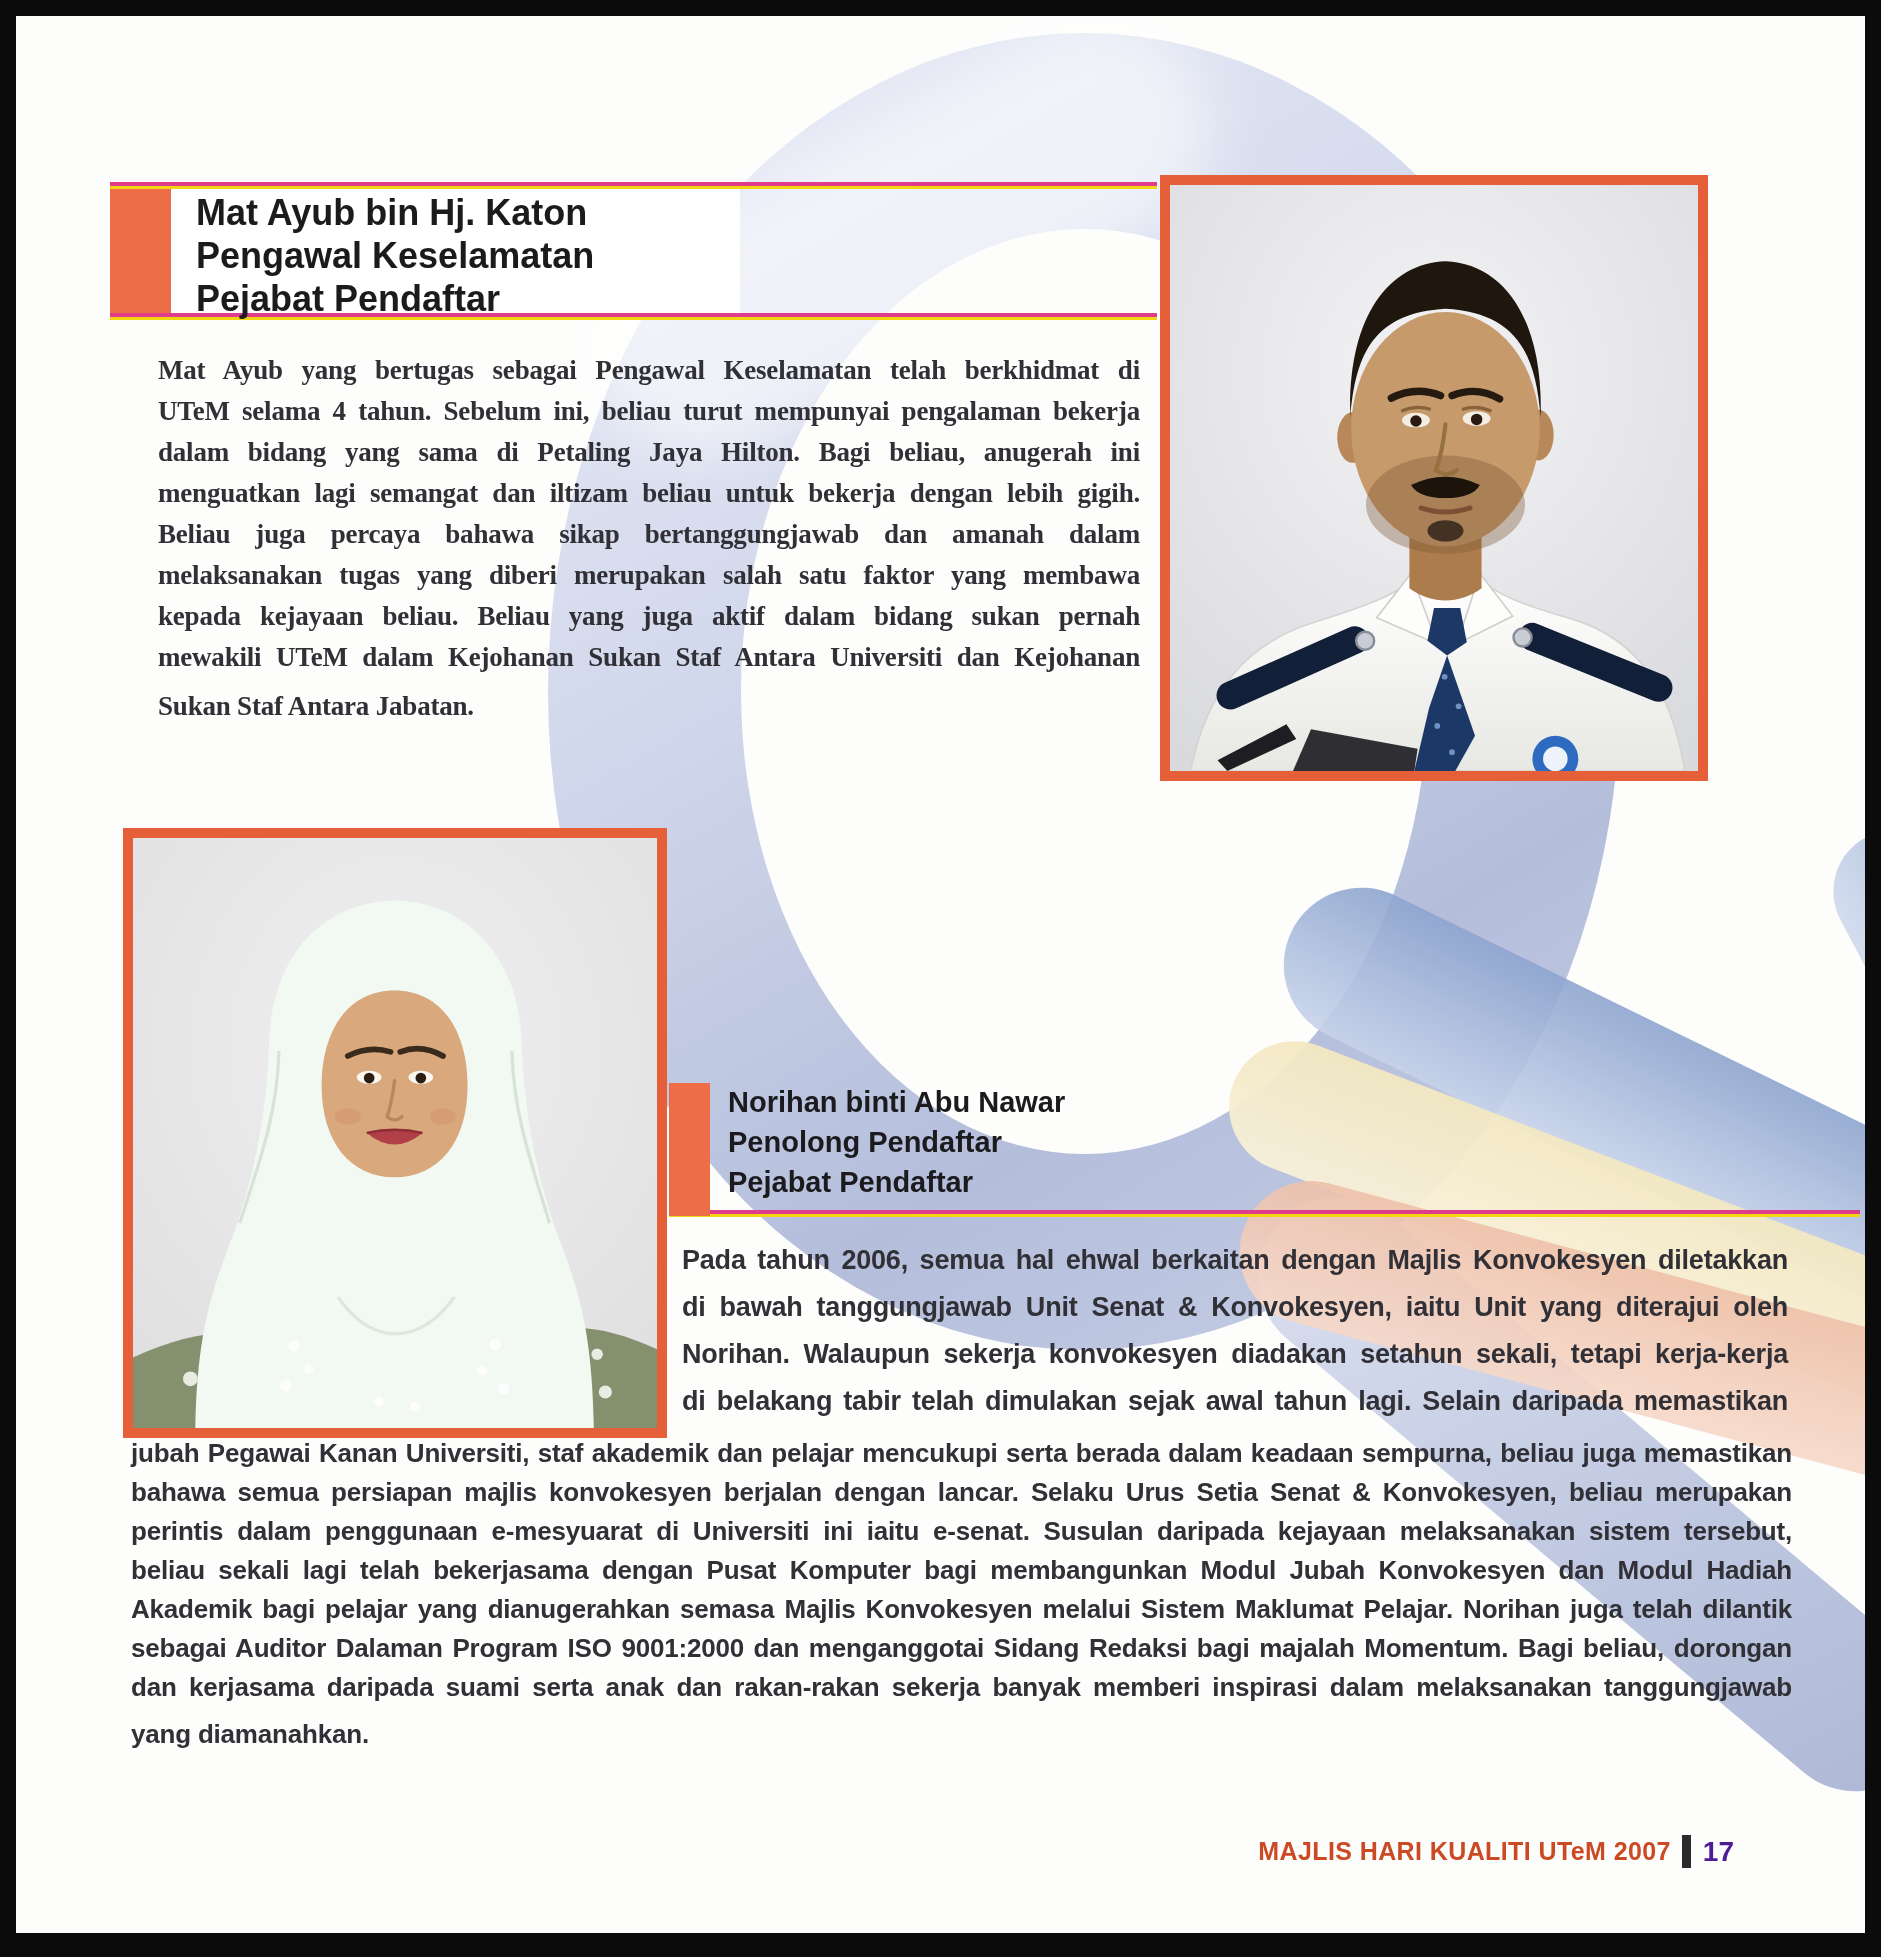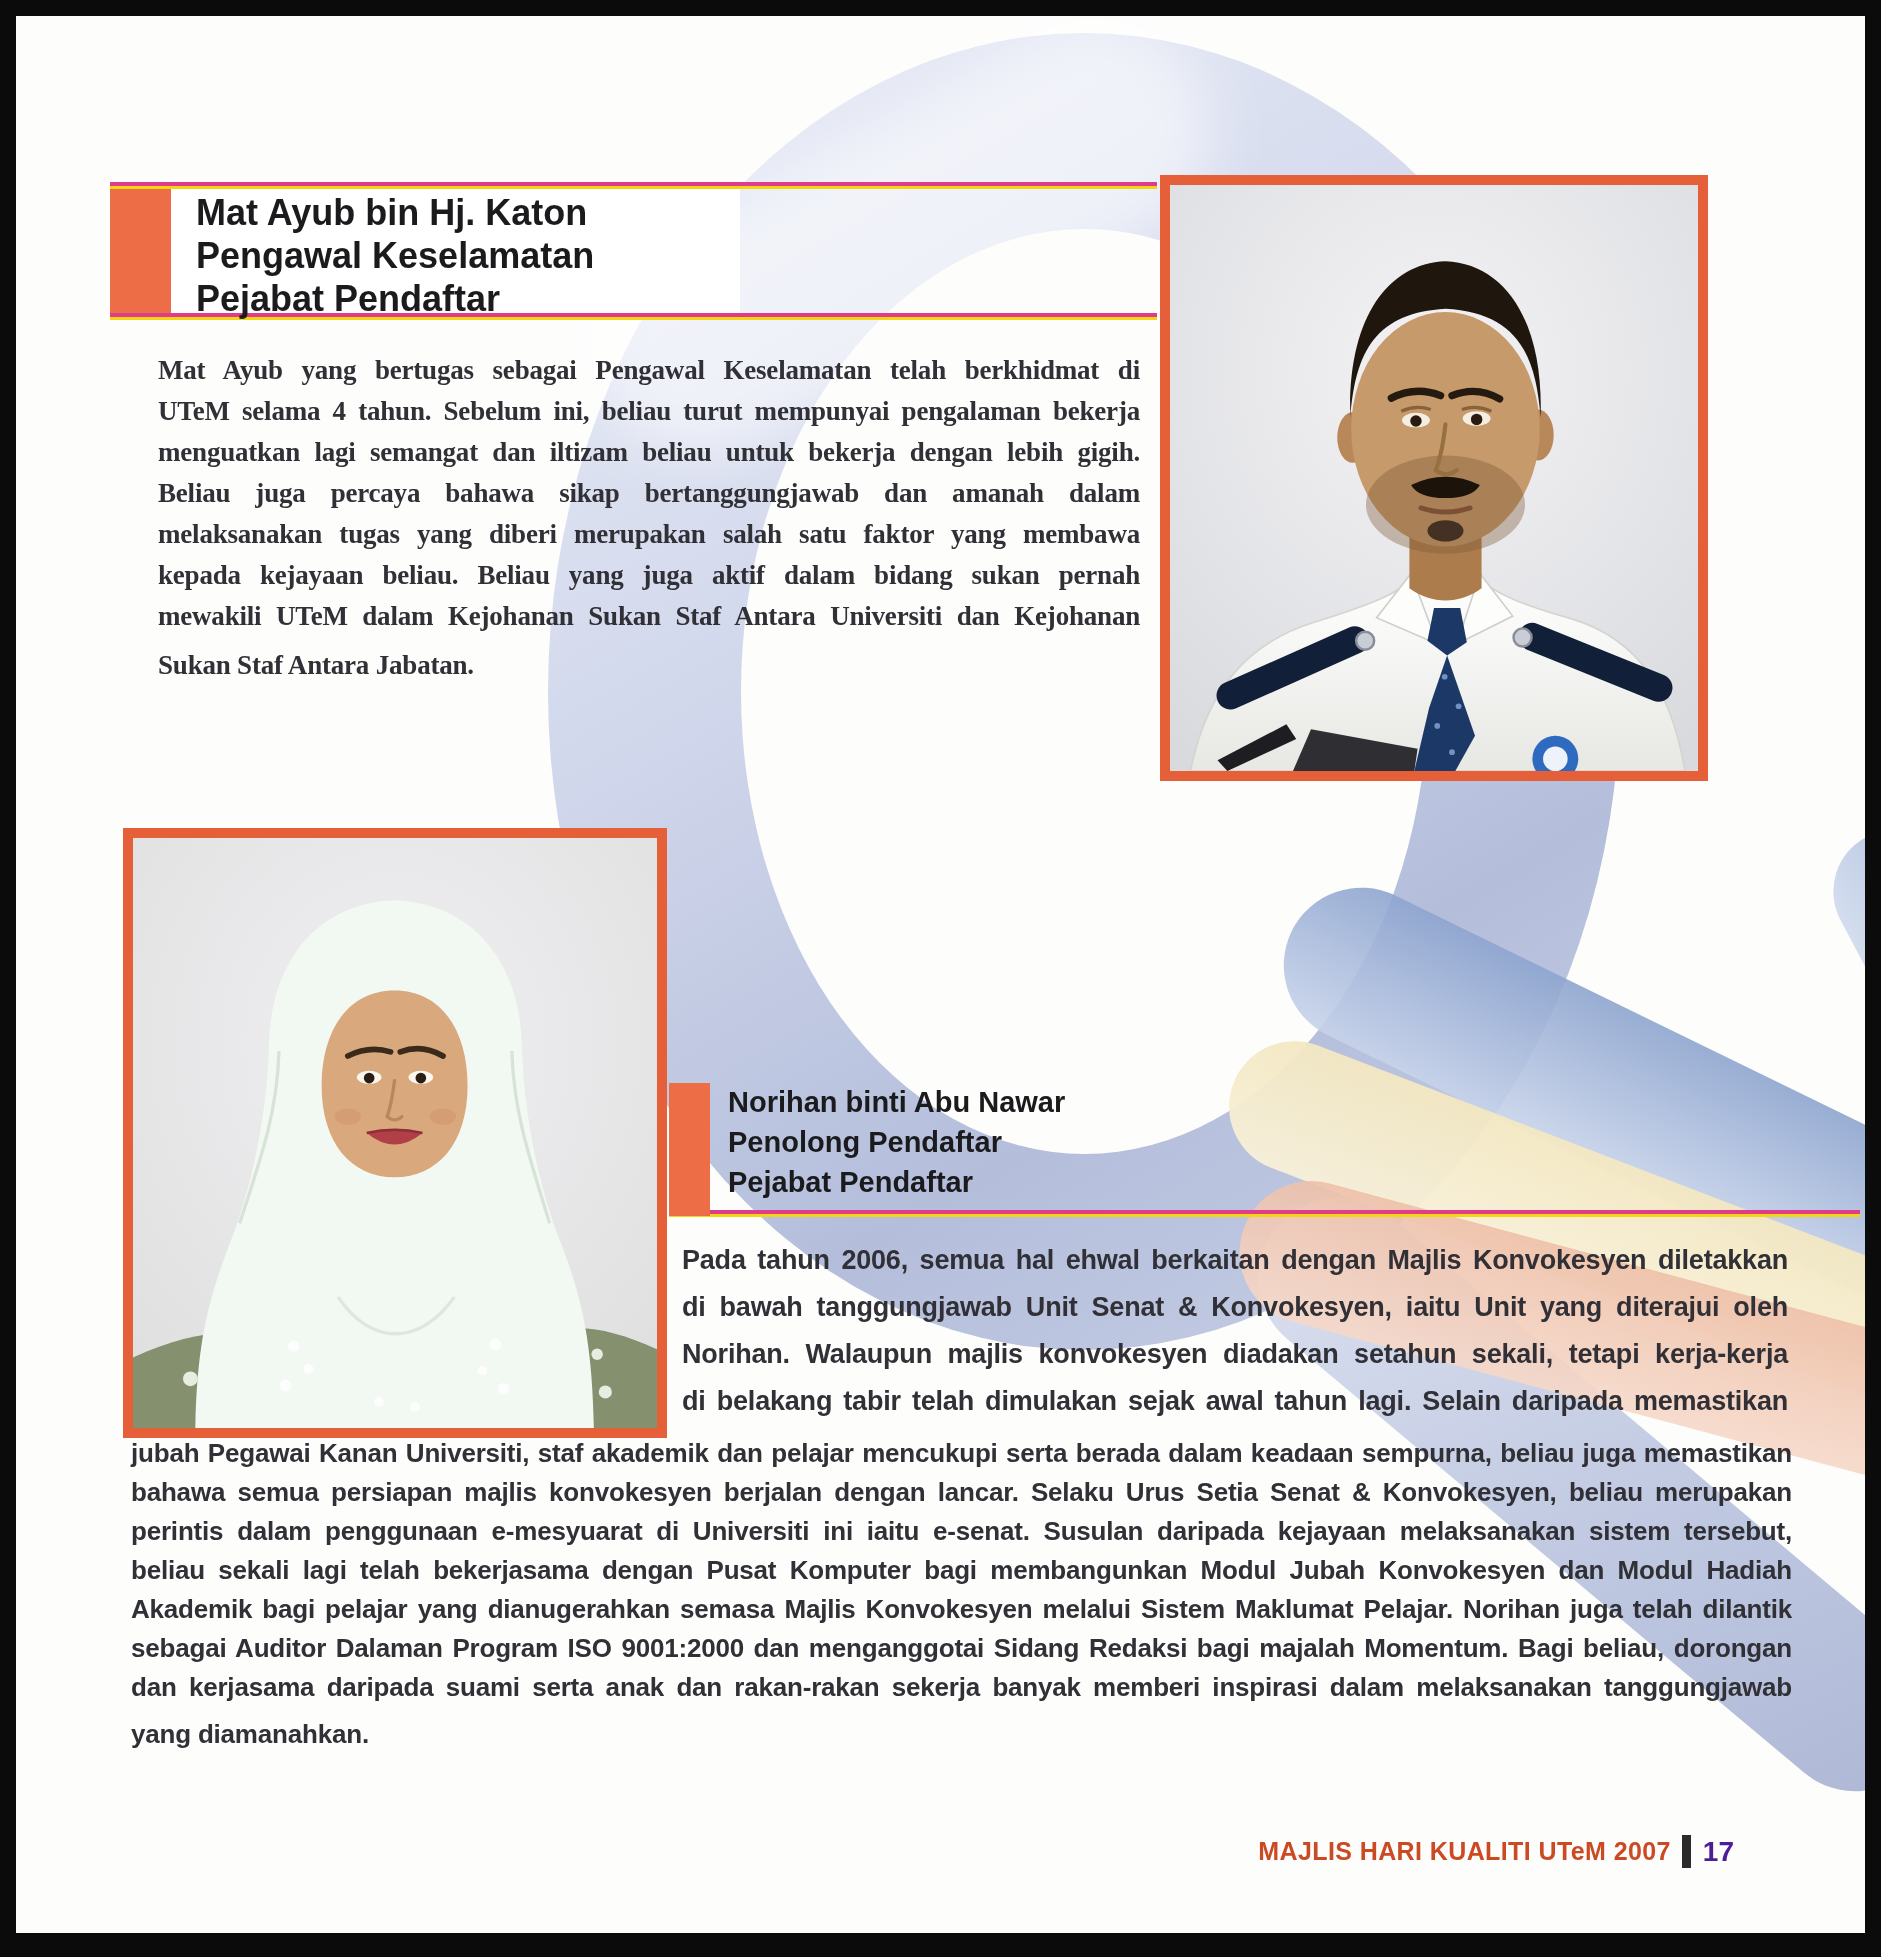--- a/index.html
+++ b/index.html
@@ -88,20 +88,21 @@
   <div class="p1-orange"></div>
   <div class="nameblock" style="left:196px;top:191px;">
     <div class="nline">Mat Ayub bin Hj. Katon</div>
     <div class="nline">Pengawal Keselamatan</div>
     <div class="nline">Pejabat Pendaftar</div>
   </div>
 
   <div class="bodytext p1-body">
       <div class="jline">Mat Ayub yang bertugas sebagai Pengawal Keselamatan telah berkhidmat di</div>
       <div class="jline">UTeM selama 4 tahun. Sebelum ini, beliau turut mempunyai pengalaman bekerja</div>
+      <div class="jline">dalam bidang yang sama di Petaling Jaya Hilton. Bagi beliau, anugerah ini</div>
       <div class="jline">menguatkan lagi semangat dan iltizam beliau untuk bekerja dengan lebih gigih.</div>
       <div class="jline">Beliau juga percaya bahawa sikap bertanggungjawab dan amanah dalam</div>
       <div class="jline">melaksanakan tugas yang diberi merupakan salah satu faktor yang membawa</div>
       <div class="jline">kepada kejayaan beliau. Beliau yang juga aktif dalam bidang sukan pernah</div>
       <div class="jline">mewakili UTeM dalam Kejohanan Sukan Staf Antara Universiti dan Kejohanan</div>
       <div class="jline last">Sukan Staf Antara Jabatan.</div>
     </div>
 
   <div class="photo photo1">
     <svg viewBox="0 0 644 715" preserveAspectRatio="none">
@@ -237,21 +238,21 @@
     <div class="nline">Pejabat Pendaftar</div>
   </div>
   <div class="rule" style="left:669px;top:1210px;width:1191px;">
     <div class="pink"></div>
       <div class="yellow"></div>
   </div>
 
   <div class="bodytext p2-col">
       <div class="jline">Pada tahun 2006, semua hal ehwal berkaitan dengan Majlis Konvokesyen diletakkan</div>
       <div class="jline">di bawah tanggungjawab Unit Senat &amp; Konvokesyen, iaitu Unit yang diterajui oleh</div>
-      <div class="jline">Norihan. Walaupun majlis konvokesyen diadakan setahun sekali, tetapi kerja-kerja</div>
+      <div class="jline">Norihan. Walaupun sekerja konvokesyen diadakan setahun sekali, tetapi kerja-kerja</div>
       <div class="jline">di belakang tabir telah dimulakan sejak awal tahun lagi. Selain daripada memastikan</div>
     </div>
   <div class="bodytext p2-full">
       <div class="jline">jubah Pegawai Kanan Universiti, staf akademik dan pelajar mencukupi serta berada dalam keadaan sempurna, beliau juga memastikan</div>
       <div class="jline">bahawa semua persiapan majlis konvokesyen berjalan dengan lancar. Selaku Urus Setia Senat &amp; Konvokesyen, beliau merupakan</div>
       <div class="jline">perintis dalam penggunaan e-mesyuarat di Universiti ini iaitu e-senat. Susulan daripada kejayaan melaksanakan sistem tersebut,</div>
       <div class="jline">beliau sekali lagi telah bekerjasama dengan Pusat Komputer bagi membangunkan Modul Jubah Konvokesyen dan Modul Hadiah</div>
       <div class="jline">Akademik bagi pelajar yang dianugerahkan semasa Majlis Konvokesyen melalui Sistem Maklumat Pelajar. Norihan juga telah dilantik</div>
       <div class="jline">sebagai Auditor Dalaman Program ISO 9001:2000 dan menganggotai Sidang Redaksi bagi majalah Momentum. Bagi beliau, dorongan</div>
       <div class="jline">dan kerjasama daripada suami serta anak dan rakan-rakan sekerja banyak memberi inspirasi dalam melaksanakan tanggungjawab</div>

